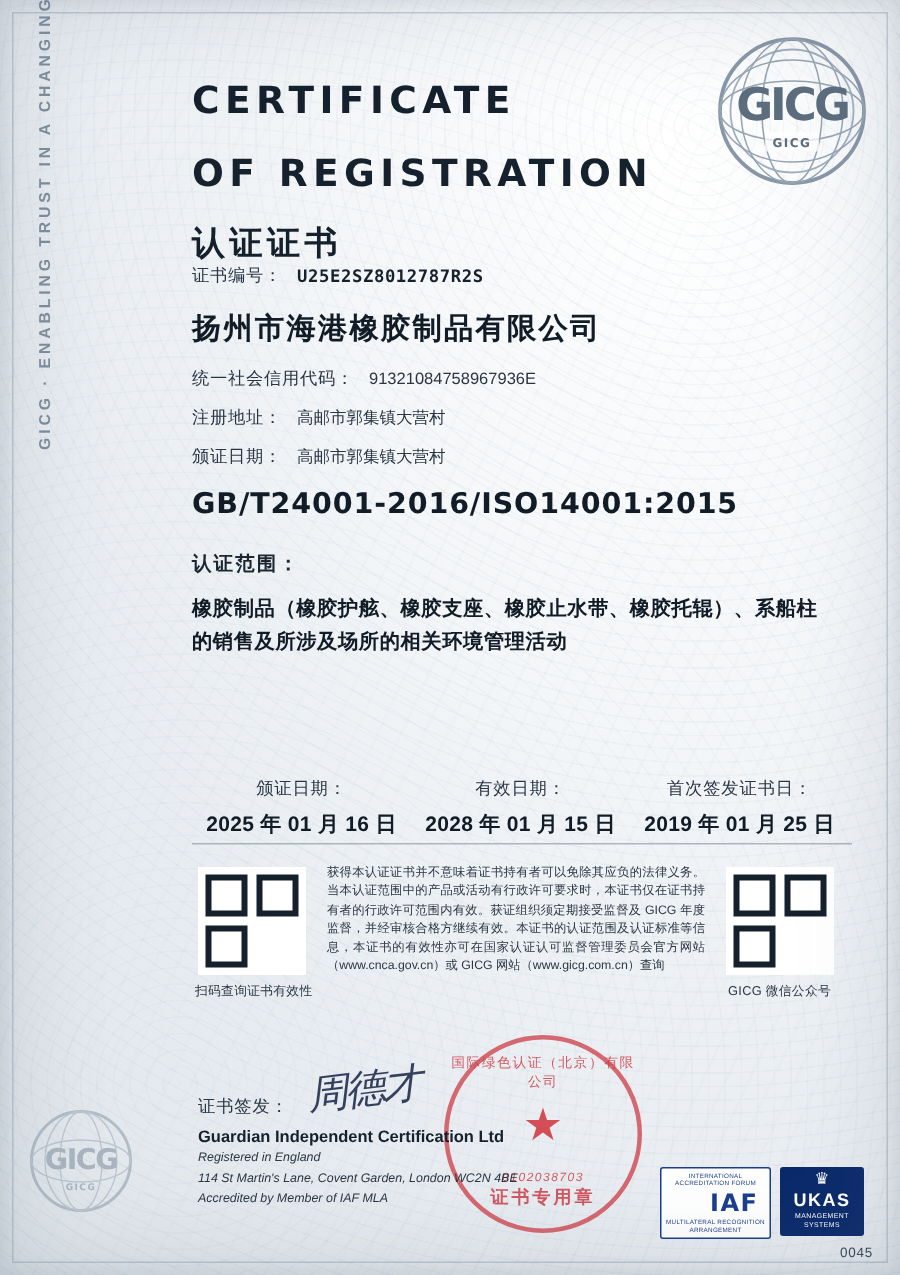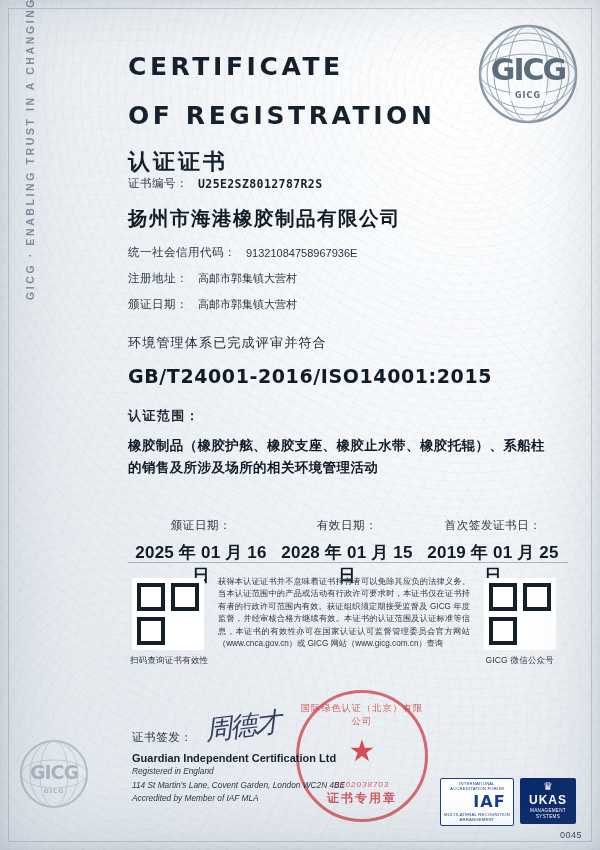--- a/index.html
+++ b/index.html
@@ -172,21 +172,21 @@
     text-align: center;
   }
   .date-col { width: 146px; }
   .date-col .dl {
     font-size: 11.5px;
     color: #2a3644;
     letter-spacing: .6px;
   }
   .date-col .dv {
     margin-top: 8px;
-    font-size: 17px;
+    font-size: 14px;
     font-weight: bold;
     color: #111c27;
     letter-spacing: .2px;
   }
   .date-rule {
     position: absolute;
     left: 128px;
     top: 562px;
     width: 440px;
     height: 1px;
@@ -461,21 +461,20 @@
     <div class="row gap-m">
       <span class="lbl">注册地址：</span>
       <span class="val-small">高邮市郭集镇大营村</span>
     </div>
 
     <div class="row gap-m">
       <span class="lbl">颁证日期：</span>
       <span class="val-small">高邮市郭集镇大营村</span>
     </div>
 
-    <div class="statement">环境管理体系已完成评审并符合</div>
     <div class="standard">GB/T24001-2016/ISO14001:2015</div>
 
     <div class="scope-label">认证范围：</div>
     <div class="scope-text">橡胶制品（橡胶护舷、橡胶支座、橡胶止水带、橡胶托辊）、系船柱的销售及所涉及场所的相关环境管理活动</div>
   </div>
 
   <div class="dates">
     <div class="date-col">
       <div class="dl">颁证日期：</div>
       <div class="dv">2025 年 01 月 16 日</div>

